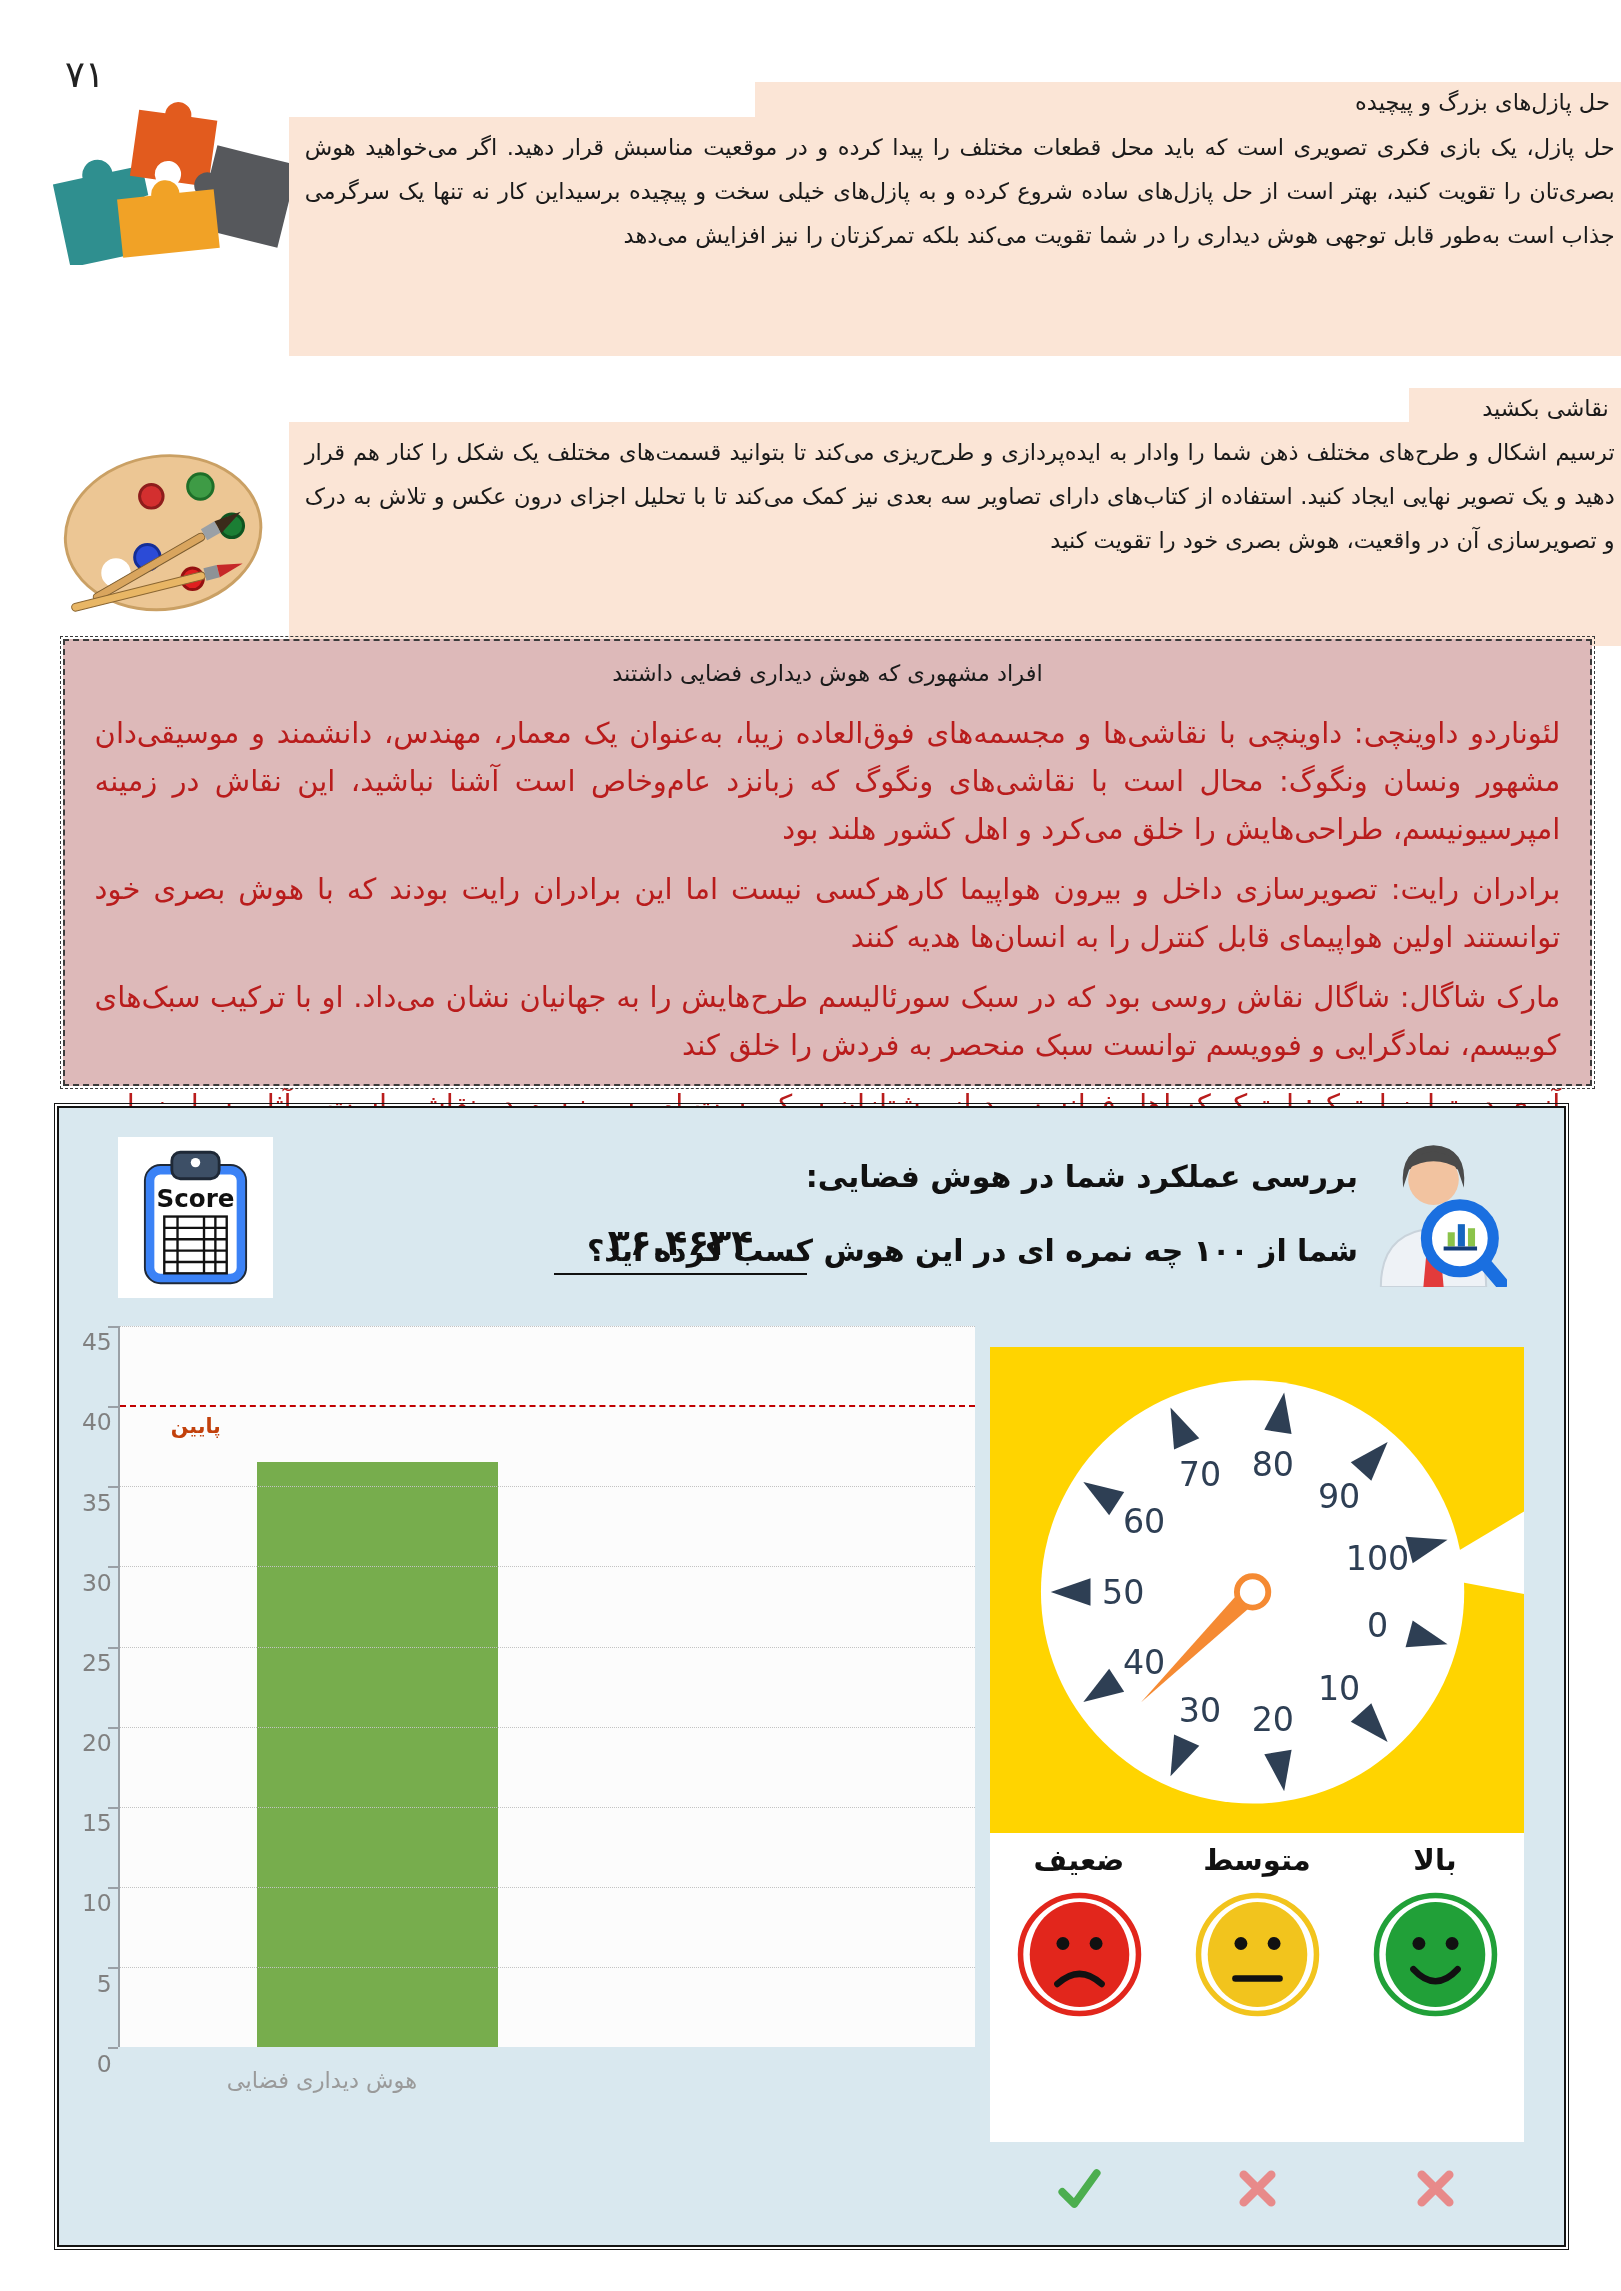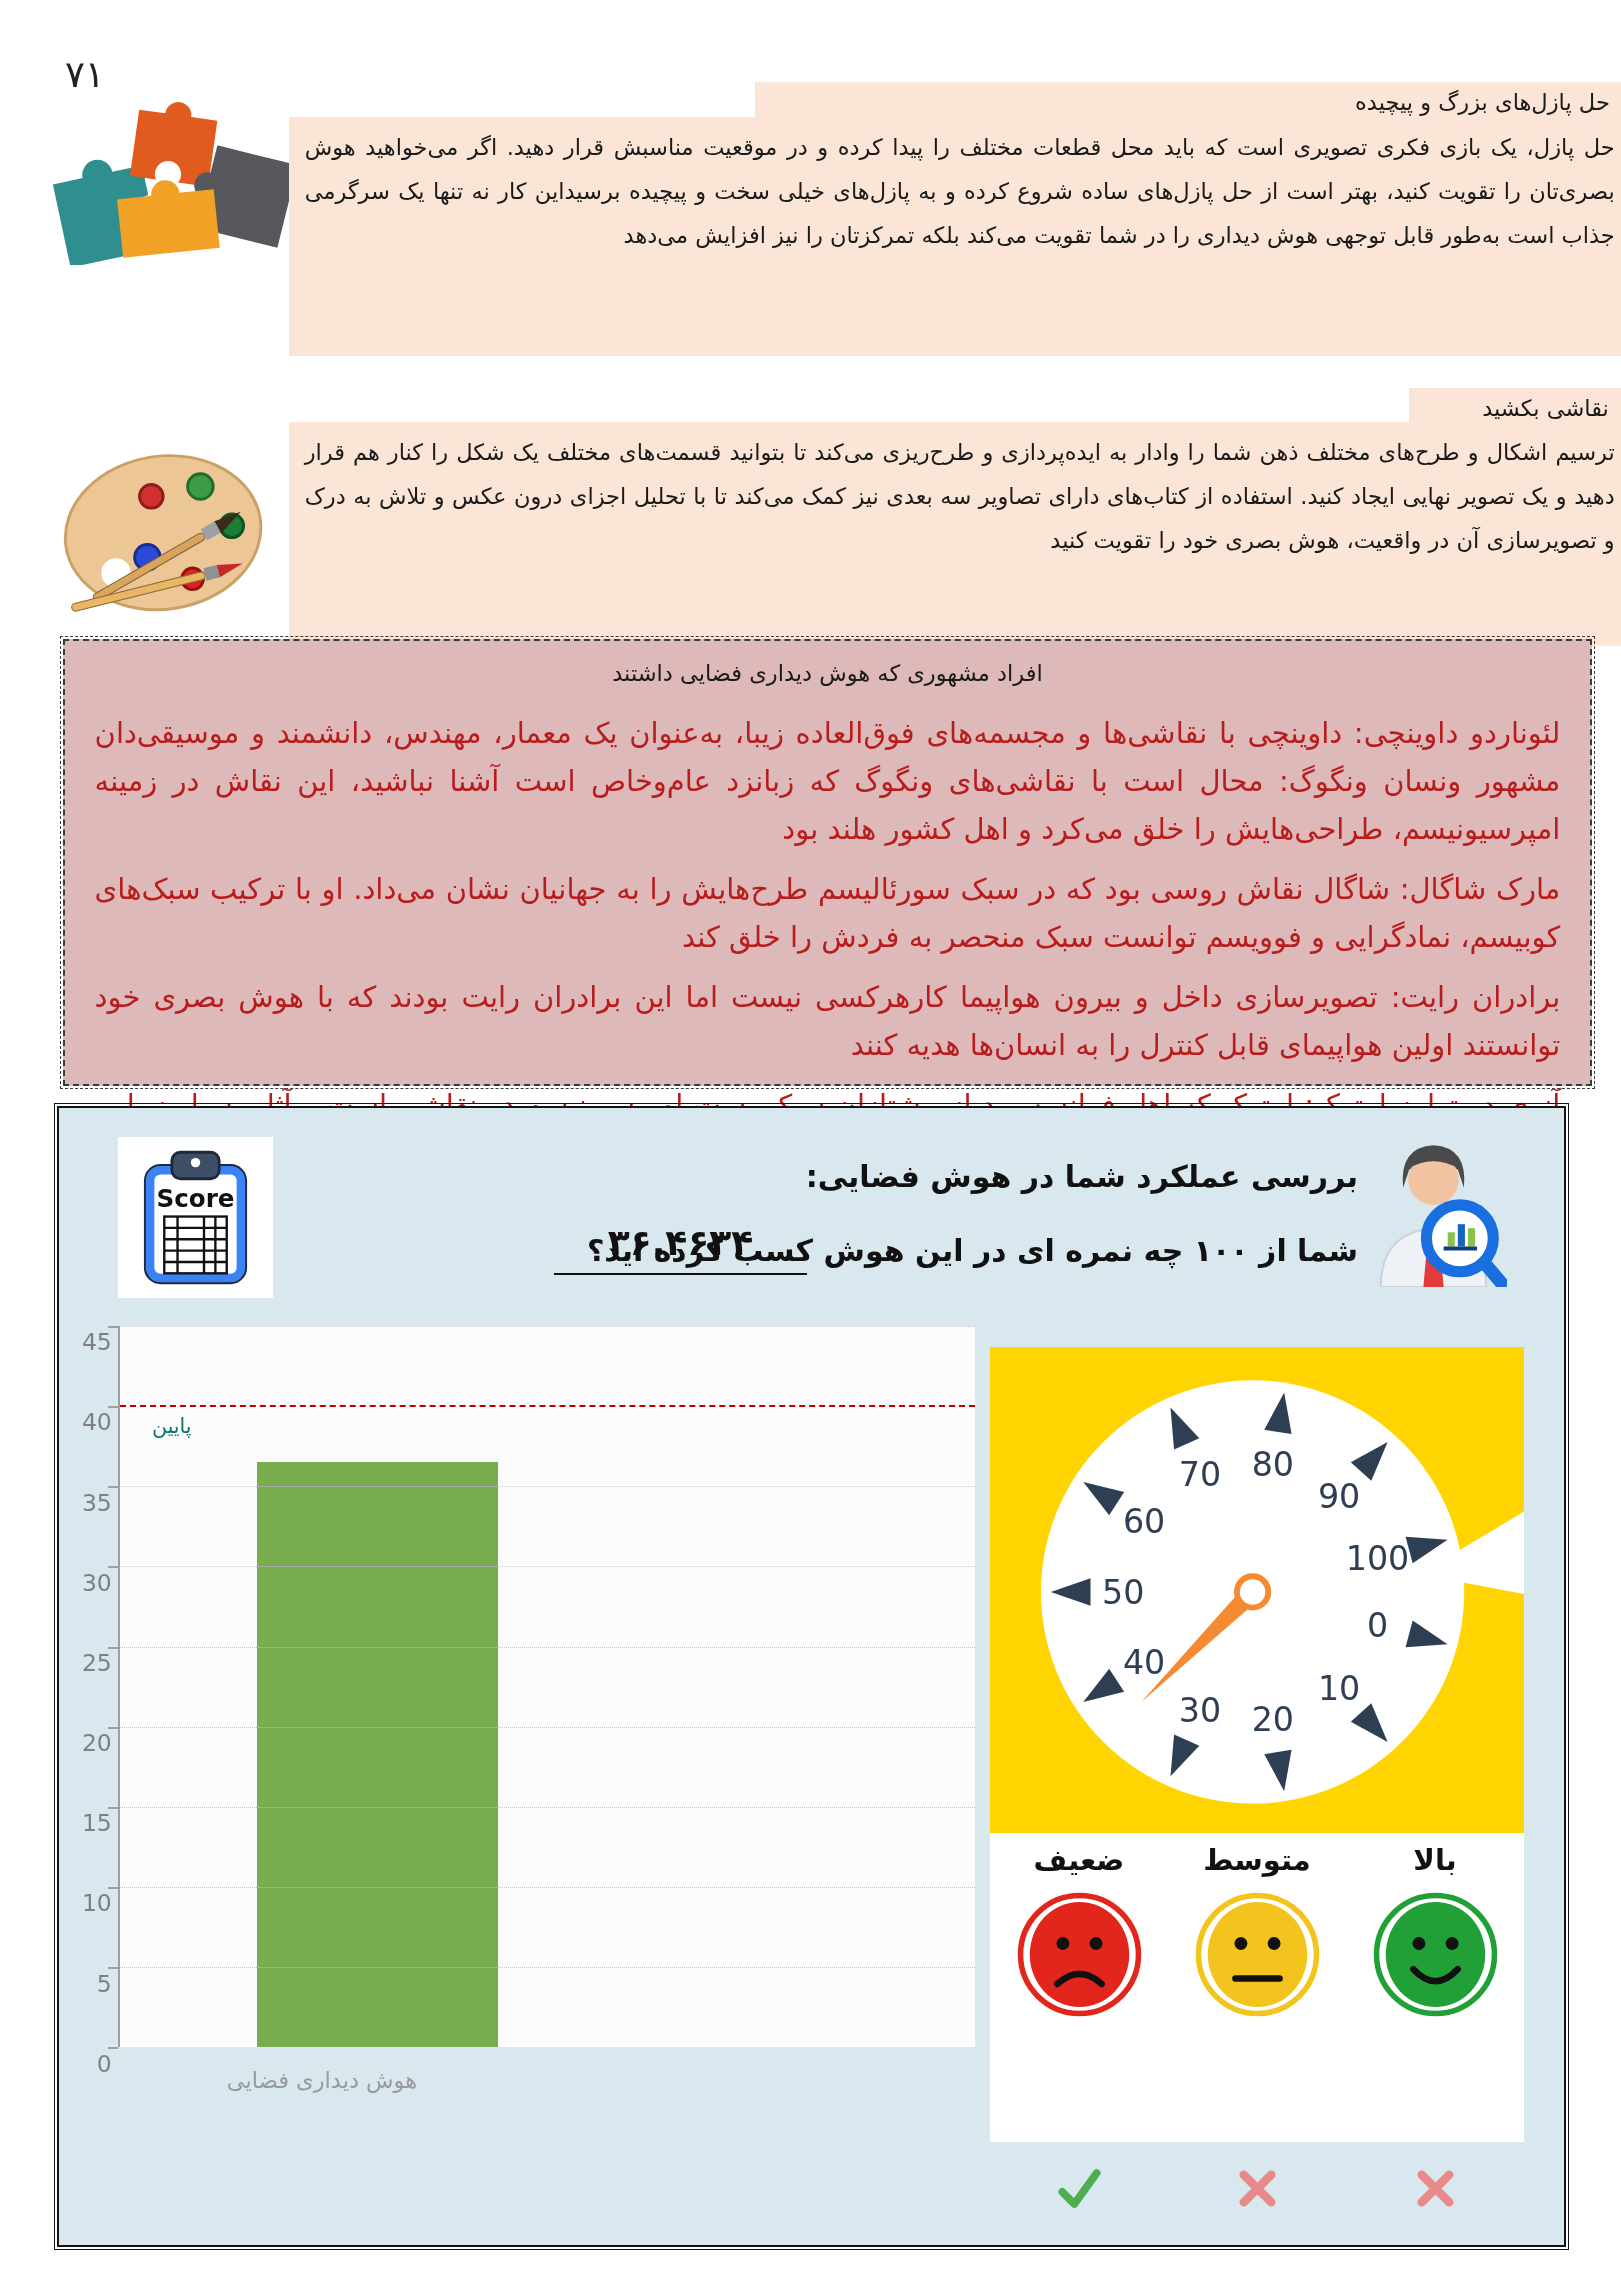--- a/index.html
+++ b/index.html
@@ -48,22 +48,22 @@
   #person-icon{right:57px;top:27.4px;}
   
   #chart-area{left:9.8px;top:218px;width:931px;height:784px;}
   .ytick-label{position:absolute;left:0;width:43px;text-align:right;
     font-size:23.5px;color:#808080;margin-top:16px;}
   .ytick-mark{position:absolute;left:39px;width:9.8px;border-top:2px solid #9aa0a6;}
   #plot{position:absolute;left:49px;top:0;width:855px;height:721px;
     background:#fcfcfc;border-left:2px solid #9aa0a6;}
   .gridline{position:absolute;left:0;width:100%;border-top:1px dotted #c3c3c3;}
   .refline{position:absolute;left:0;width:100%;border-top:2px dashed #c00000;}
-  #ref-label{position:absolute;left:8px;width:88px;text-align:center;
-    font-size:20.6px;font-weight:normal;color:#0f766e;direction:rtl;}
+  #ref-label{position:absolute;left:32px;width:88px;text-align:center;
+    font-size:20.6px;font-weight:bold;color:#c2410c;direction:rtl;}
   #score-bar{position:absolute;bottom:0;left:137px;width:241px;}
   #x-label{position:absolute;left:158px;top:741px;width:294px;text-align:left;
     font-size:22.5px;color:#9a9a9a;direction:rtl;}
   
   #gauge-box{left:931px;top:239px;width:534px;height:486px;}
   #legend-strip{left:931px;top:725px;width:534px;height:309px;background:#ffffff;
     display:flex;direction:rtl;padding-top:9.8px;box-sizing:border-box;}
   .legend-cell{flex:1;display:flex;flex-direction:column;align-items:center;}
   .legend-label{font-size:29px;font-weight:bold;color:#111;direction:rtl;}
   .face{width:129px;height:129px;margin-top:13.7px;}
@@ -111,22 +111,22 @@
     </g>
   </svg>
 </div>
 
 <div class="abs peach sec-heading" id="drawing-heading">نقاشی بکشید</div>
 <div class="abs peach sec-body" id="drawing-body">ترسیم اشکال و طرح‌های مختلف ذهن شما را وادار به ایده‌پردازی و طرح‌ریزی می‌کند تا بتوانید قسمت‌های مختلف یک شکل را کنار هم قرار دهید و یک تصویر نهایی ایجاد کنید. استفاده از کتاب‌های دارای تصاویر سه بعدی نیز کمک می‌کند تا با تحلیل اجزای درون عکس و تلاش به درک و تصویرسازی آن در واقعیت، هوش بصری خود را تقویت کنید</div>
 
 <div class="abs" id="famous-box">
   <div id="famous-title">افراد مشهوری که هوش دیداری فضایی داشتند</div>
   <p class="famous-par">لئوناردو داوینچی: داوینچی با نقاشی‌ها و مجسمه‌های فوق‌العاده زیبا، به‌عنوان یک معمار، مهندس، دانشمند و موسیقی‌دان مشهور ونسان ونگوگ: محال است با نقاشی‌های ونگوگ که زبانزد عام‌وخاص است آشنا نباشید، این نقاش در زمینه امپرسیونیسم، طراحی‌هایش را خلق می‌کرد و اهل کشور هلند بود</p>
+  <p class="famous-par">برادران رایت: تصویرسازی داخل و بیرون هواپیما کارهرکسی نیست اما این برادران رایت بودند که با هوش بصری خود توانستند اولین هواپیمای قابل کنترل را به انسان‌ها هدیه کنند</p>
   <p class="famous-par">مارک شاگال: شاگال نقاش روسی بود که در سبک سورئالیسم طرح‌هایش را به جهانیان نشان می‌داد. او با ترکیب سبک‌های کوبیسم، نمادگرایی و فوویسم توانست سبک منحصر به فردش را خلق کند</p>
-  <p class="famous-par">برادران رایت: تصویرسازی داخل و بیرون هواپیما کارهرکسی نیست اما این برادران رایت بودند که با هوش بصری خود توانستند اولین هواپیمای قابل کنترل را به انسان‌ها هدیه کنند</p>
   <p class="famous-par">آنری دو تولوز لوتوک: لوتوک که اهل فرانسه بود از پیشتازان سبک پست امپرسیونیسم در نقاشی است و آثار بسیار زیبایی به جا گذاشته است</p>
 </div>
 
 <div class="abs" id="results-panel">
 
   <div class="abs" id="score-card">
     <svg width="123" height="143" viewBox="0 0 130 150">
       <rect x="12" y="20" width="106" height="124" rx="16" fill="#ffffff" stroke="#1f2937" stroke-width="3"></rect>
       <rect x="17" y="25" width="96" height="114" rx="11" fill="#ffffff" stroke="#3b82f6" stroke-width="9"></rect>
       <rect x="40" y="6" width="50" height="28" rx="9" fill="#3d4f66" stroke="#1f2937" stroke-width="3"></rect>

